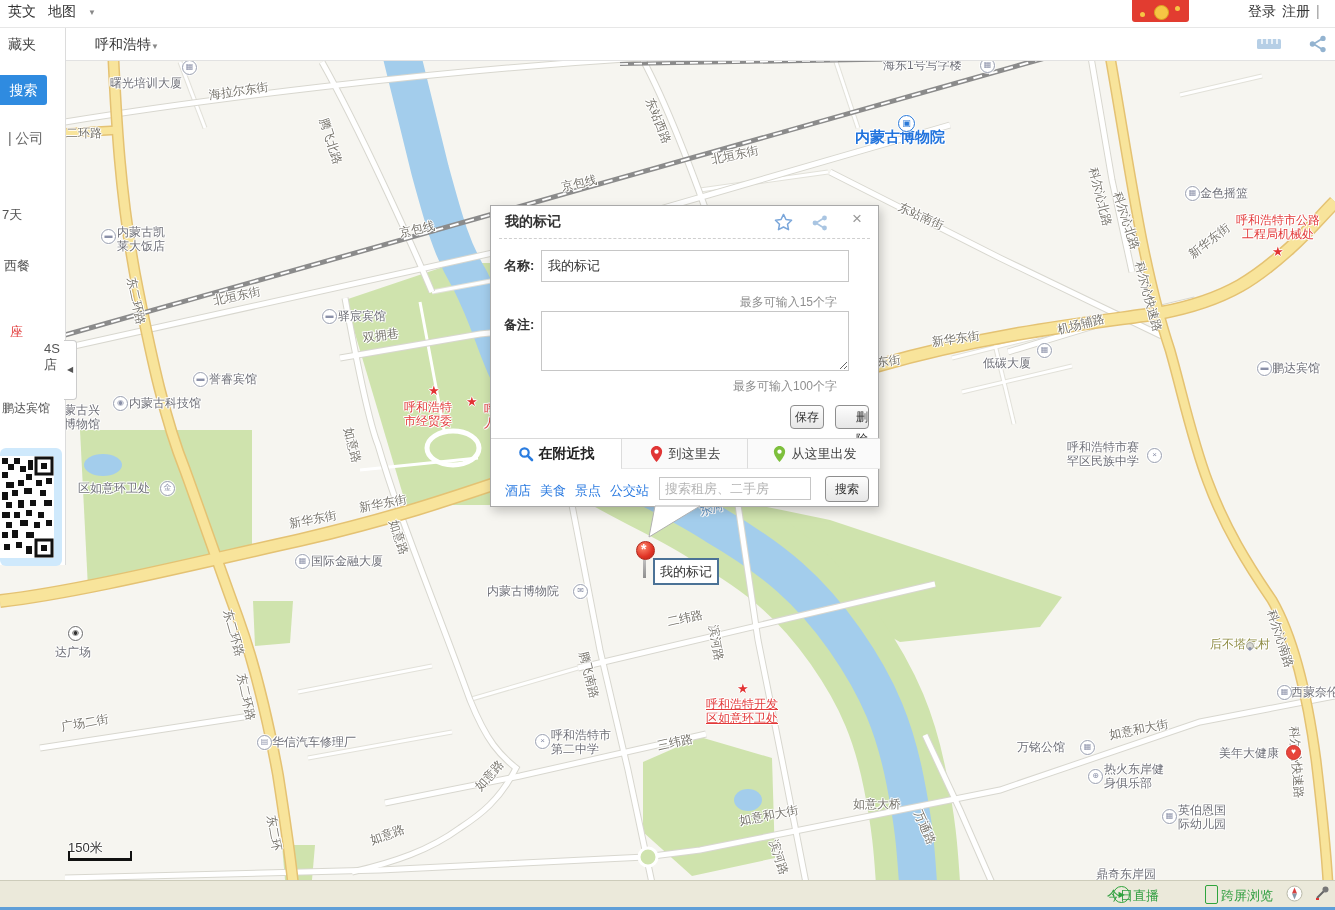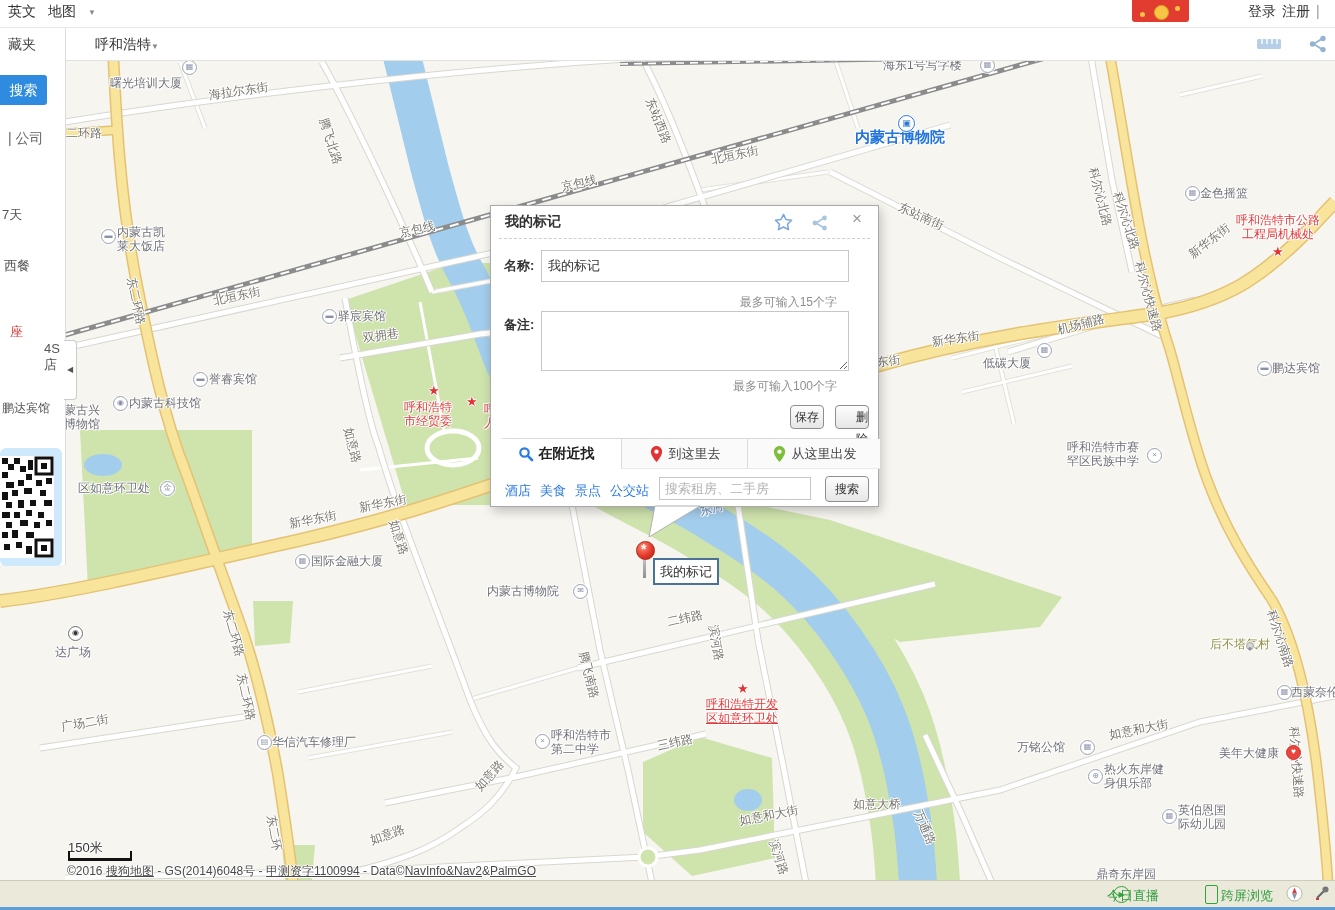--- a/index.html
+++ b/index.html
@@ -60,21 +60,21 @@
   #popup .close{position:absolute;left:361px;top:3px;font-size:17px;color:#999;cursor:pointer;}
   #popup .dash{position:absolute;left:8px;top:32px;width:371px;border-top:1px dashed #cfcfcf;}
   #popup .flabel{position:absolute;left:13px;font-size:13px;font-weight:bold;color:#333;}
   #name-input{position:absolute;left:50px;top:44px;width:308px;height:32px;border:1px solid #c6c6c6;
       font-size:13px;color:#333;padding:0 6px;box-sizing:border-box;font-family:inherit;}
   #note-input{position:absolute;left:50px;top:105px;width:308px;height:60px;border:1px solid #c6c6c6;
       font-size:13px;color:#333;padding:4px 6px;box-sizing:border-box;font-family:inherit;}
   .hint{position:absolute;left:98px;width:248px;text-align:right;font-size:12px;color:#8e8e8e;}
   .gbtn{position:absolute;height:24px;border:1px solid #8e8e8e;border-radius:4px;font-size:12px;color:#333;
       background:linear-gradient(#fdfdfd,#e6e6e6);text-align:center;line-height:22px;cursor:pointer;box-sizing:border-box;}
-  #tabs{position:absolute;left:0;top:232px;width:389px;height:30px;border-top:1px solid #d9d9d9;display:flex;border-radius:14px;}
+  #tabs{position:absolute;left:0;top:232px;width:389px;height:30px;border-top:1px solid #d9d9d9;display:flex;}
   .tab{height:30px;display:flex;align-items:center;justify-content:center;gap:5px;font-size:13px;color:#444;
       background:#fafafa;border-left:1px solid #dcdcdc;border-bottom:1px solid #e9e9e9;box-sizing:border-box;cursor:pointer;}
   .tab.active{background:#fff;border-bottom:none;font-weight:bold;font-size:14px;color:#222;border-left:none;}
   #pfoot{position:absolute;left:0;top:262px;width:389px;height:40px;}
   #plinks{position:absolute;left:14px;top:13px;}
   #plinks span{color:#2a7ae0;font-size:13px;margin-right:9px;cursor:pointer;}
   #mini-search{position:absolute;left:168px;top:9px;width:152px;height:23px;border:1px solid #c6c6c6;
       font-size:13px;padding:0 5px;box-sizing:border-box;color:#333;font-family:inherit;}
   #mini-search::placeholder{color:#b3b3b3;}
   
@@ -316,21 +316,20 @@
     </div>
 
   <div class="abs" id="pin-stem"></div>
   <div class="abs" id="pin-head">
       <span>*</span>
     </div>
   <div class="abs" id="marker-tip">我的标记</div>
 
   <div class="abs" id="scale-label">150米</div>
   <div class="abs" id="scale-bar"></div>
-  <div class="abs" id="copyright"><span>©2016 </span><span class="u">搜狗地图</span><span> - GS(2014)6048号 - </span><span class="u">甲测资字1100994</span><span> - Data©</span><span class="u">NavInfo&amp;Nav2</span><span>&amp;</span><span class="u">PalmGO</span></div>
 
   <svg class="abs" id="callout" width="80" height="40">
     <polygon points="15,3 60,3 9,34" fill="#fff" stroke="#b0b0b0" stroke-width="1"></polygon>
   </svg>
   <div class="abs" id="popup">
     <div class="ttl">我的标记</div>
     <svg class="hd-ico" style="left:283px;" width="19" height="18" viewBox="0 0 20 19">
       <path d="M10 1.5l2.6 5.4 5.9.8-4.3 4.1 1.1 5.8L10 14.8l-5.3 2.8 1.1-5.8L1.5 7.7l5.9-.8z" fill="none" stroke="#7aa6da" stroke-width="1.6" stroke-linejoin="round"></path>
     </svg>
     <svg class="hd-ico" style="left:320px;top:8px;" width="18" height="18" viewBox="0 0 18 18">

